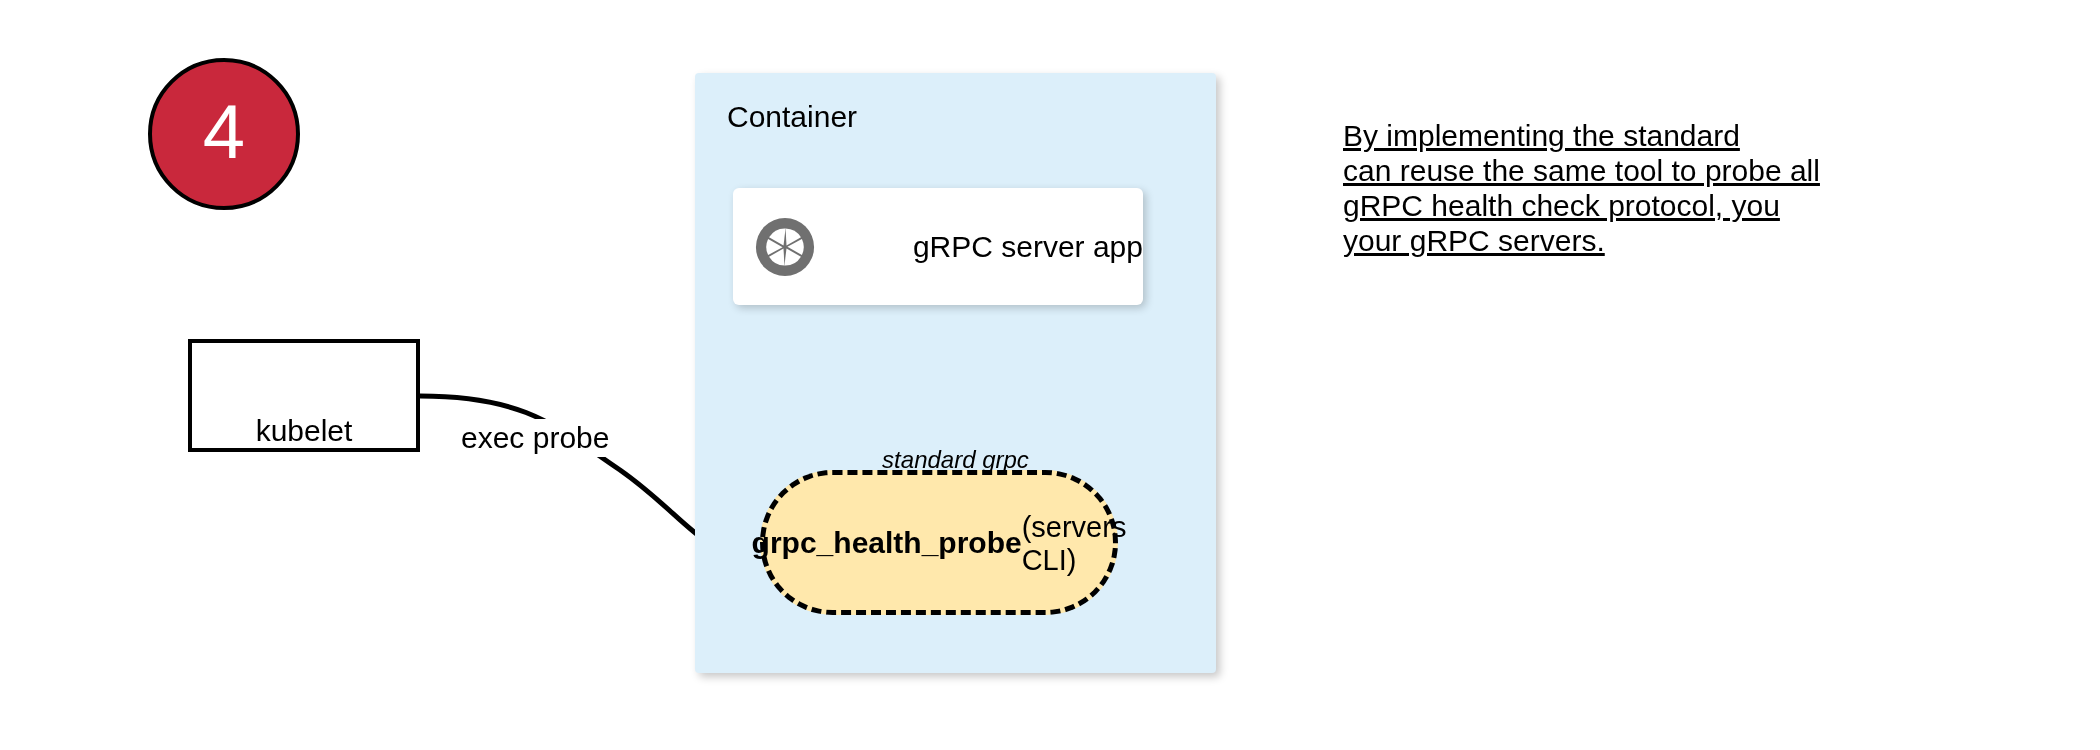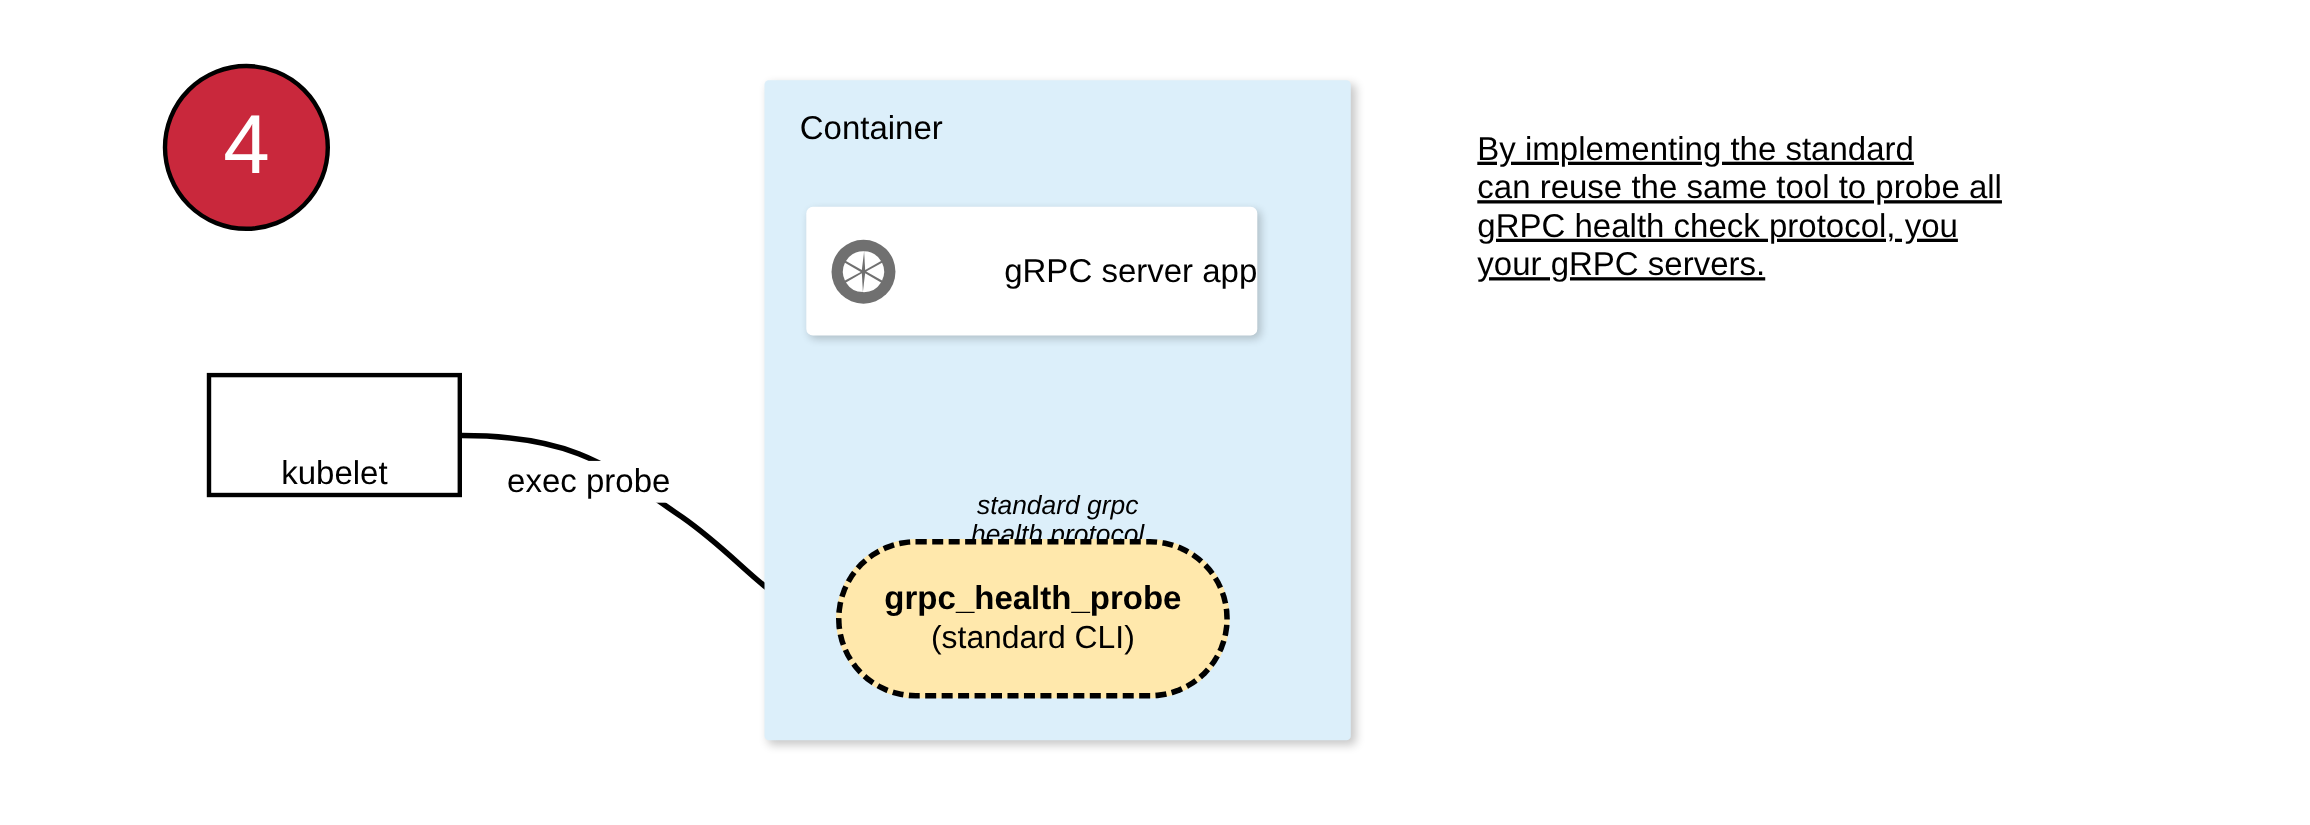--- a/index.html
+++ b/index.html
@@ -80,21 +80,20 @@
   
   #container-box {
     position: absolute;
     left: 695px;
     top: 73px;
     width: 521px;
     height: 600px;
     background: #dcefFA;
     border-radius: 4px;
     box-shadow: 4px 4px 9px rgba(0,0,0,0.22);
-    padding-left: 12px;
   }
   #container-title {
     position: absolute;
     left: 32px;
     top: 27px;
     font-size: 30px;
   }
 
   
   #grpc-app-card {
@@ -133,29 +132,29 @@
     background: #dcefFA;
     padding: 2px 8px;
     white-space: nowrap;
     font-style: italic;
   }
 
   
   #health-probe {
     position: absolute;
     left: 65px;
-    top: 417px;
+    top: 397px;
     width: 358px;
     height: 145px;
     background: #ffe8ac;
     border: 5px dashed #000000;
     border-radius: 74px;
     box-sizing: border-box;
     display: flex;
-    flex-direction: column;
+    flex-direction: row;
     align-items: center;
     justify-content: center;
   }
   #health-probe .line1 {
     font-size: 30px;
     font-weight: bold;
   }
   #health-probe .line2 {
     font-size: 29px;
     margin-top: 2px;
@@ -216,21 +215,21 @@
     <span id="grpc-app-label">gRPC server app</span>
   </div>
 
   <div id="protocol-label">
     <span>standard grpc</span><br>
     <span>health protocol</span>
   </div>
 
   <div id="health-probe">
     <span class="line1">grpc_health_probe</span>
-    <span class="line2">(standard CLI)</span>
+    <span class="line2">(servers CLI)</span>
   </div>
 </div>
 
 <div id="caption">
   <span class="cline">By implementing the standard</span>
   <span class="cline">can reuse the same tool to probe all</span>
   <span class="cline">gRPC health check protocol, you</span>
   <span class="cline">your gRPC servers.</span>
 </div>
 

